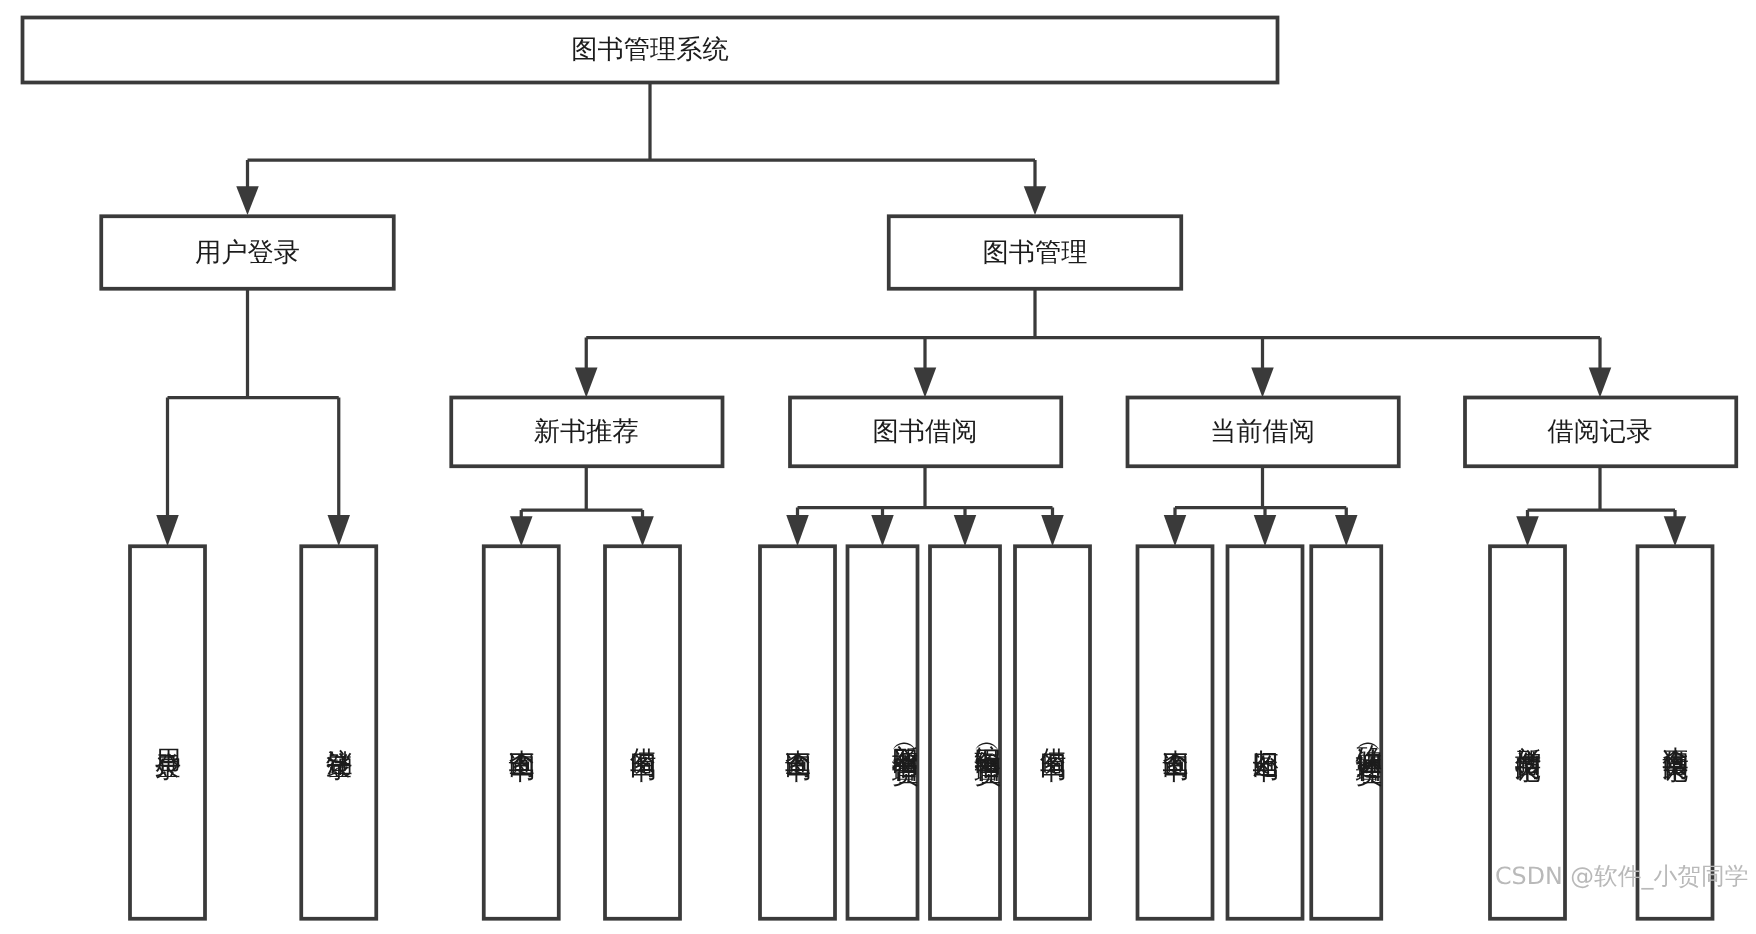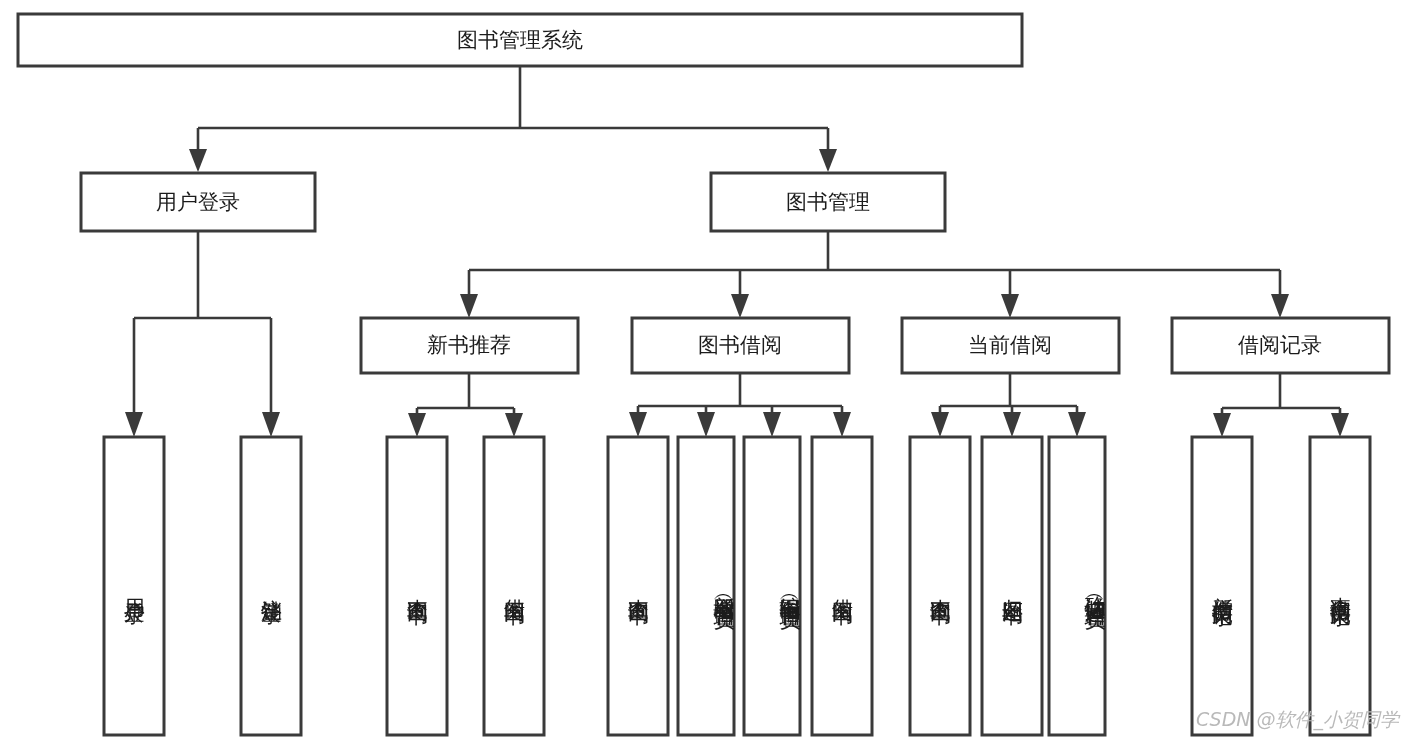--- a/index.html
+++ b/index.html
@@ -221,15 +221,15 @@
   <div class="vlabel centered" style="left:910px; top:437px; width:60px; height:298px;">查询图书</div>
 
   <div class="vlabel centered" style="left:982px; top:437px; width:60px; height:298px;">归还图书</div>
 
   <div class="vlabel" style="left:1049px; top:443px; width:56px; height:290px;">确认归还（管理员）</div>
 
   <div class="vlabel centered" style="left:1192px; top:437px; width:60px; height:298px;">新增借阅记录</div>
 
   <div class="vlabel centered" style="left:1310px; top:437px; width:60px; height:298px;">查询借阅记录</div>
 
-  <div class="watermark" style="left:1196px; top:707px;font-style:italic;">CSDN @软件_小贺同学</div>
+  <div class="watermark" style="left:1196px; top:688px;">CSDN @软件_小贺同学</div>
 
 </div>
 
 </body></html>

